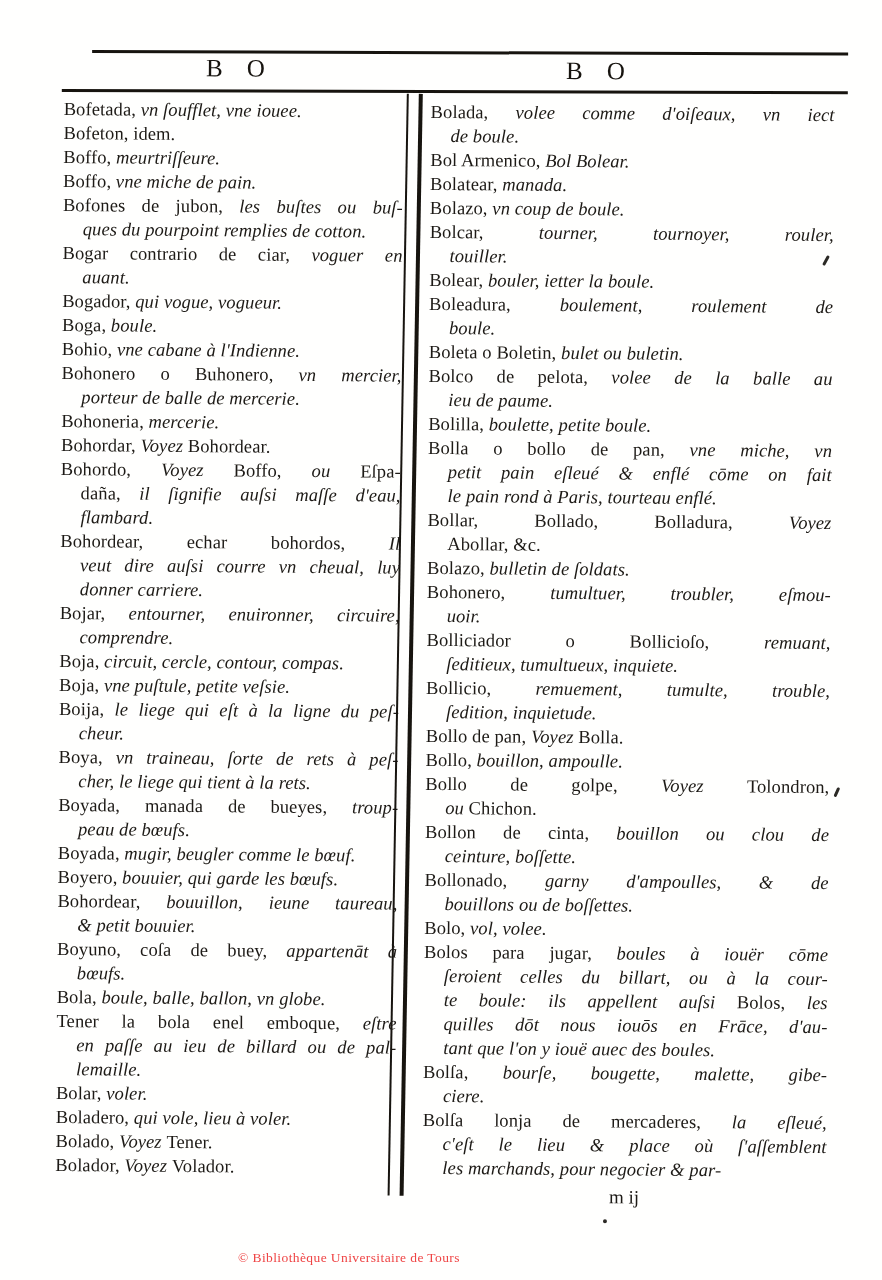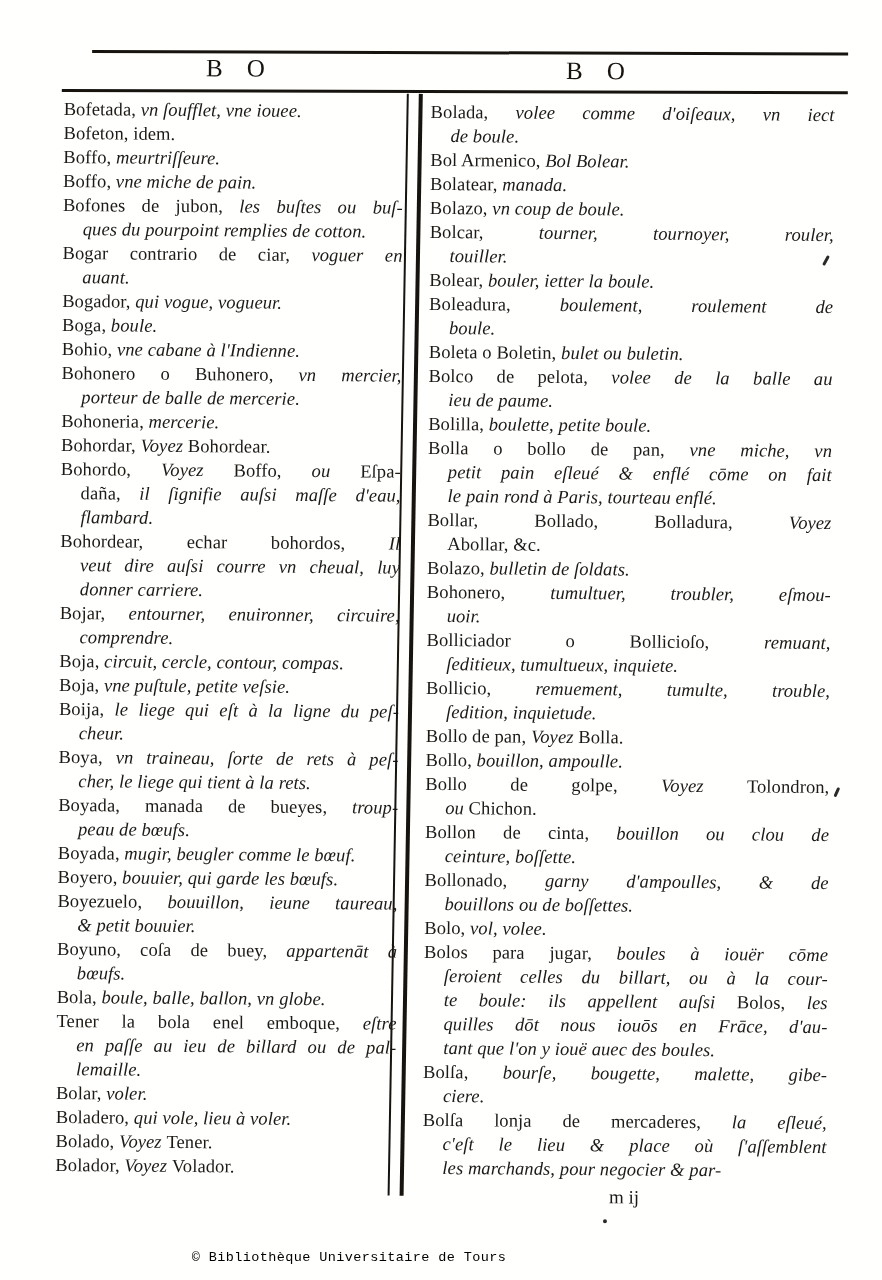--- a/index.html
+++ b/index.html
@@ -36,22 +36,22 @@
   .sig{
     position:absolute;left:431px;top:1184px;width:404px;
     text-align:center;font-size:19px;line-height:24px;
   }
   .speck{position:absolute;background:#2c2a26;}
   .speck.s1{left:826px;top:252px;width:3px;height:11px;transform:rotate(28deg);border-radius:2px;}
   .speck.s2{left:841px;top:784px;width:3px;height:10px;transform:rotate(24deg);border-radius:2px;}
   .speck.s3{left:612px;top:1218px;width:4px;height:4px;border-radius:50%;}
   .watermark{
     position:absolute;left:0;top:1250px;width:698px;text-align:center;
-    font-family:Liberation Mono, monospace;
-    font-size:13.5px;color:#000000;letter-spacing:0.4px;
+    font-family:Liberation Serif, serif;
+    font-size:13.5px;color:#ef4444;letter-spacing:0.4px;
   }
 </style>
 </head>
 <body>
 
 <div class="page">
   <div class="skew">
     <div class="rule top"></div>
     <div class="colheader h1">B O</div>
     <div class="colheader h2">B O</div>
@@ -84,21 +84,21 @@
         <div class="line"><span class="ro">Boja, </span><span class="it">circuit, cercle, contour, compas.</span></div>
         <div class="line"><span class="ro">Boja, </span><span class="it">vne puſtule, petite veſsie.</span></div>
         <div class="line j"><span class="ro">Boija, </span><span class="it">le liege qui eſt à la ligne du peſ-</span></div>
         <div class="line ind"><span class="it">cheur.</span></div>
         <div class="line j"><span class="ro">Boya, </span><span class="it">vn traineau, ſorte de rets à peſ-</span></div>
         <div class="line ind"><span class="it">cher, le liege qui tient à la rets.</span></div>
         <div class="line j"><span class="ro">Boyada, manada de bueyes, </span><span class="it">troup-</span></div>
         <div class="line ind"><span class="it">peau de bœufs.</span></div>
         <div class="line"><span class="ro">Boyada, </span><span class="it">mugir, beugler comme le bœuf.</span></div>
         <div class="line"><span class="ro">Boyero, </span><span class="it">bouuier, qui garde les bœufs.</span></div>
-        <div class="line j"><span class="ro">Boyezuelo, </span><span class="it">bouuillon, ieune taureau,</span></div>
+        <div class="line j"><span class="ro">Bohordear, </span><span class="it">bouuillon, ieune taureau,</span></div>
         <div class="line ind"><span class="it">&amp; petit bouuier.</span></div>
         <div class="line j"><span class="ro">Boyuno, coſa de buey, </span><span class="it">appartenāt à</span></div>
         <div class="line ind"><span class="it">bœufs.</span></div>
         <div class="line"><span class="ro">Bola, </span><span class="it">boule, balle, ballon, vn globe.</span></div>
         <div class="line j"><span class="ro">Tener la bola enel emboque, </span><span class="it">eſtre</span></div>
         <div class="line ind j"><span class="it">en paſſe au ieu de billard ou de pal-</span></div>
         <div class="line ind"><span class="it">lemaille.</span></div>
         <div class="line"><span class="ro">Bolar, </span><span class="it">voler.</span></div>
         <div class="line"><span class="ro">Boladero, </span><span class="it">qui vole, lieu à voler.</span></div>
         <div class="line"><span class="ro">Bolado, </span><span class="it">Voyez </span><span class="ro">Tener.</span></div>

